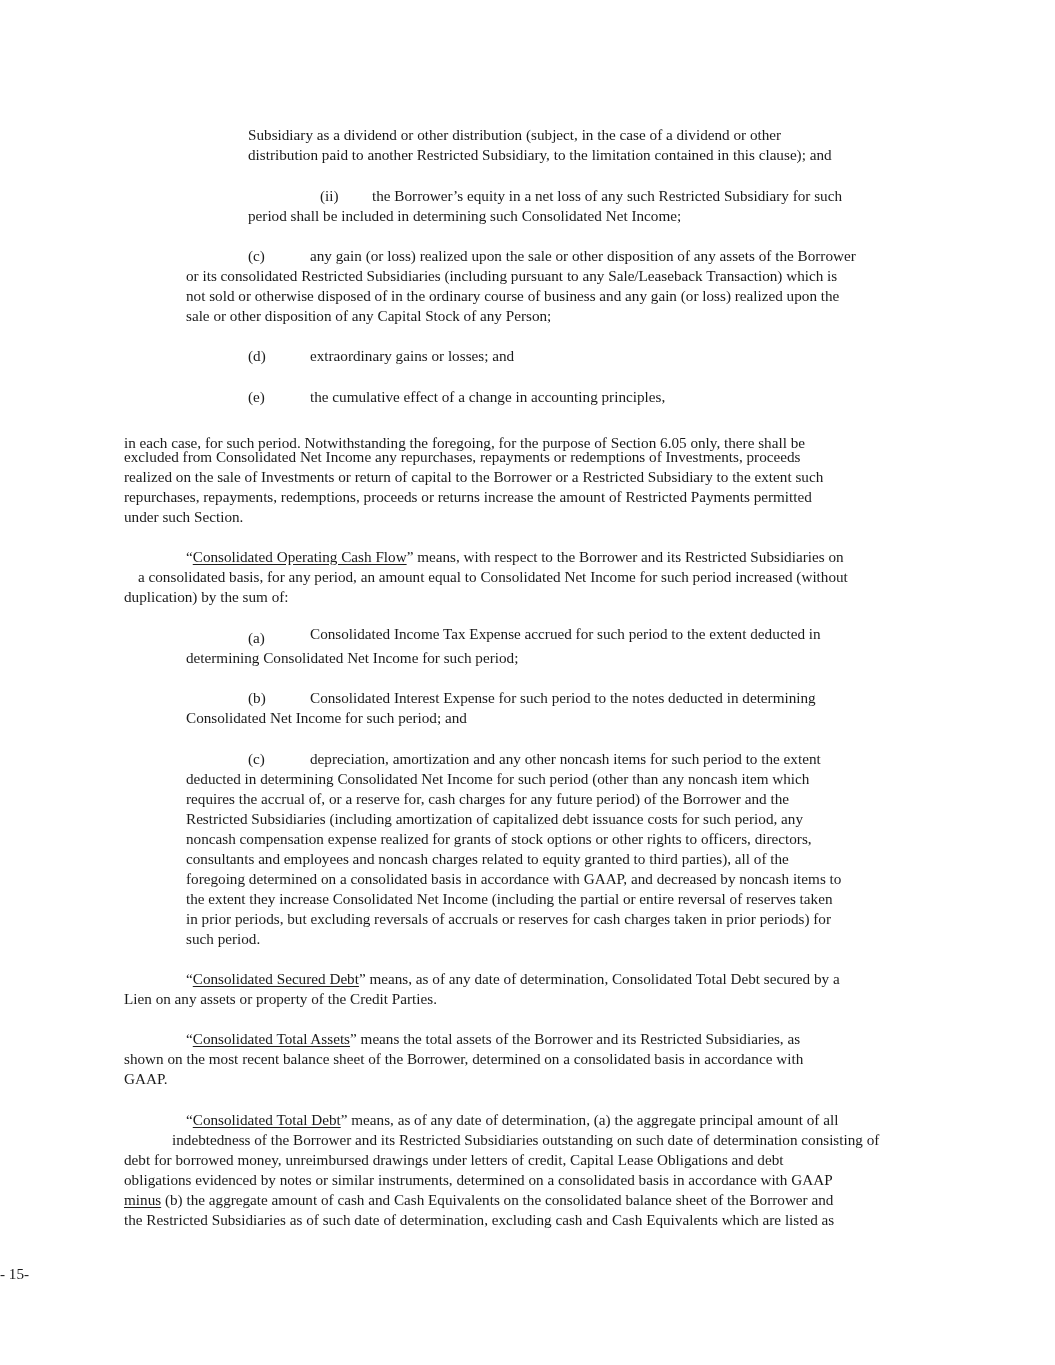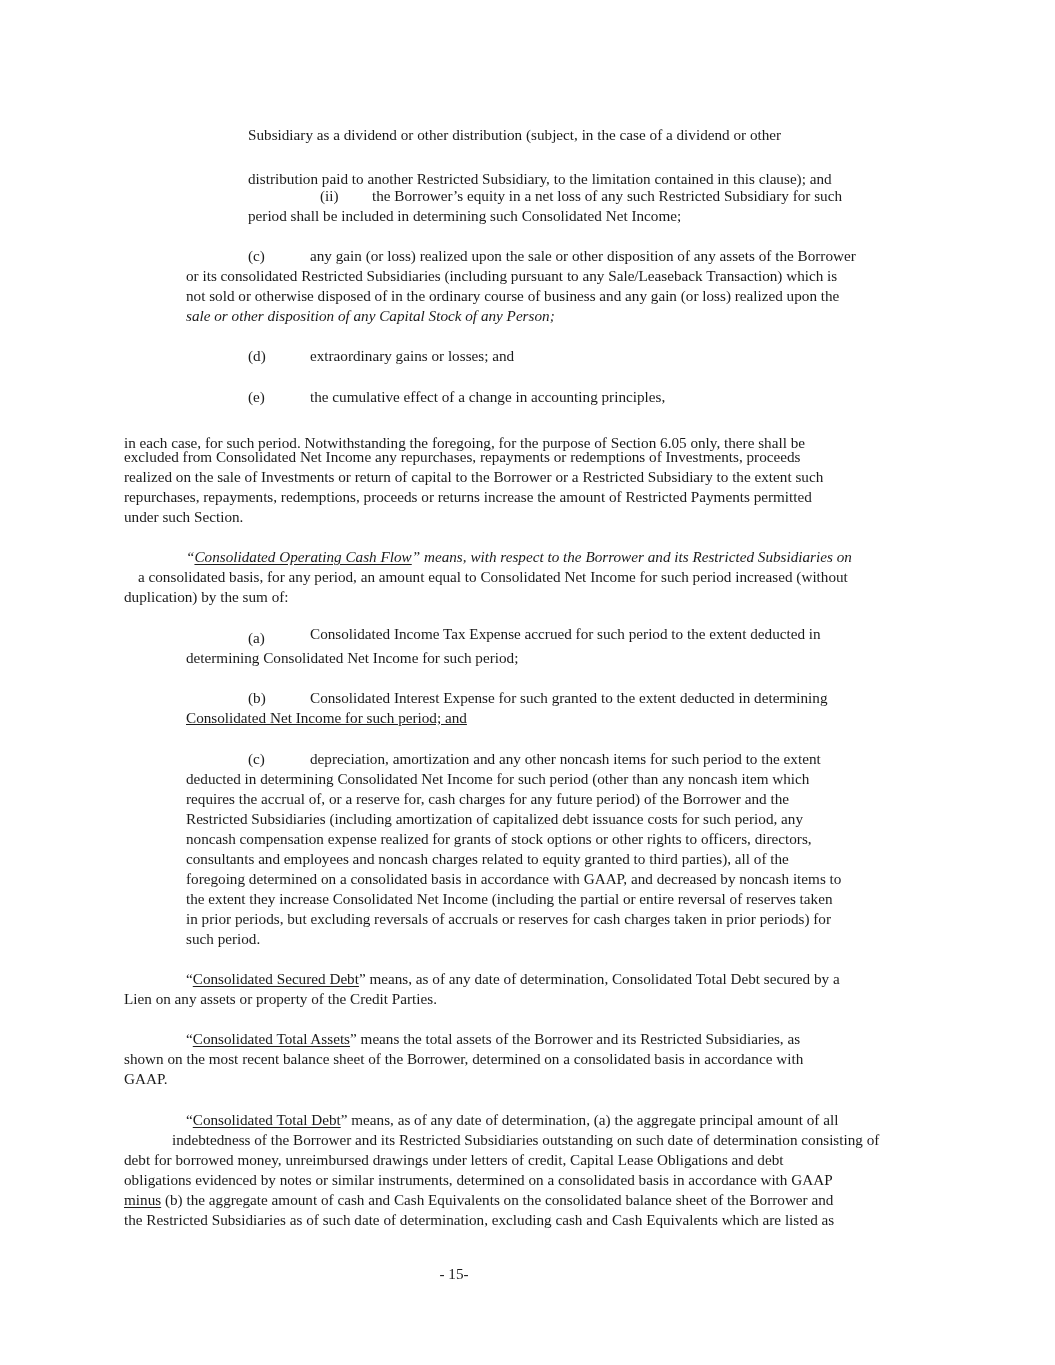--- a/index.html
+++ b/index.html
@@ -1,44 +1,44 @@
 <!DOCTYPE html>
 <html><head>
 <meta charset="utf-8">
 <style>
   html, body { margin: 0; padding: 0; background: #ffffff; }
   body { width: 1055px; height: 1365px; position: relative; overflow: hidden;
          font-family: "Liberation Serif", "DejaVu Serif", serif; color: #1a1a1a; font-size: 15.2px; }
   .page { position: absolute; left: 0; top: 0; width: 1055px; height: 1365px; }
   .p { position: absolute; line-height: 20px; margin: 0; white-space: nowrap; }
   .u { text-decoration: underline; text-underline-offset: 2px; }
-  .pagenum { position: absolute; left: 0; width: 908px; text-align: center; top: 1264px; line-height: 20px; }
+  .pagenum { position: absolute; left: 0; width: 908px; top: 1264px; line-height: 20px; }
 </style>
 </head>
 <body>
 
 <div class="page">
 
   <div>
     <p class="p" style="left:248px;top:125px;">Subsidiary as a dividend or other distribution (subject, in the case of a dividend or other</p>
-    <p class="p" style="left:248px;top:145px;margin-top:24px;">distribution paid to another Restricted Subsidiary, to the limitation contained in this clause); and</p>
+    <p class="p" style="left:248px;top:145px;">distribution paid to another Restricted Subsidiary, to the limitation contained in this clause); and</p>
   </div>
 
   <div>
     <span class="p" style="left:320px;top:186px;">(ii)</span>
     <p class="p" style="left:372px;top:186px;">the Borrower’s equity in a net loss of any such Restricted Subsidiary for such</p>
     <p class="p" style="left:248px;top:206px;">period shall be included in determining such Consolidated Net Income;</p>
   </div>
 
   <div>
     <span class="p" style="left:248px;top:246px;">(c)</span>
     <p class="p" style="left:310px;top:246px;">any gain (or loss) realized upon the sale or other disposition of any assets of the Borrower</p>
     <p class="p" style="left:186px;top:266px;">or its consolidated Restricted Subsidiaries (including pursuant to any Sale/Leaseback Transaction) which is</p>
     <p class="p" style="left:186px;top:286px;">not sold or otherwise disposed of in the ordinary course of business and any gain (or loss) realized upon the</p>
-    <p class="p" style="left:186px;top:306px;font-style:italic;">sale or other disposition of any Capital Stock of any Person;</p>
+    <p class="p" style="left:186px;top:306px;">sale or other disposition of any Capital Stock of any Person;</p>
   </div>
 
   <div>
     <span class="p" style="left:248px;top:346px;">(d)</span>
     <p class="p" style="left:310px;top:346px;">extraordinary gains or losses; and</p>
   </div>
 
   <div>
     <span class="p" style="left:248px;top:387px;">(e)</span>
     <p class="p" style="left:310px;top:387px;">the cumulative effect of a change in accounting principles,</p>
@@ -46,35 +46,35 @@
 
   <div>
     <p class="p" style="left:124px;top:433px;">in each case, for such period.  Notwithstanding the foregoing, for the purpose of Section 6.05 only, there shall be</p>
     <p class="p" style="left:124px;top:447px;">excluded from Consolidated Net Income any repurchases, repayments or redemptions of Investments, proceeds</p>
     <p class="p" style="left:124px;top:467px;">realized on the sale of Investments or return of capital to the Borrower or a Restricted Subsidiary to the extent such</p>
     <p class="p" style="left:124px;top:487px;">repurchases, repayments, redemptions, proceeds or returns increase the amount of Restricted Payments permitted</p>
     <p class="p" style="left:124px;top:507px;">under such Section.</p>
   </div>
 
   <div>
-    <p class="p" style="left:186px;top:547px;font-style:italic;"><span>“</span><span class="u">Consolidated Operating Cash Flow</span><span>” means, with respect to the Borrower and its Restricted Subsidiaries on</span></p>
+    <p class="p" style="left:186px;top:547px;"><span>“</span><span class="u">Consolidated Operating Cash Flow</span><span>” means, with respect to the Borrower and its Restricted Subsidiaries on</span></p>
     <p class="p" style="left:138px;top:567px;">a consolidated basis, for any period, an amount equal to Consolidated Net Income for such period increased (without</p>
     <p class="p" style="left:124px;top:587px;">duplication) by the sum of:</p>
   </div>
 
   <div>
     <span class="p" style="left:248px;top:628px;">(a)</span>
     <p class="p" style="left:310px;top:624px;">Consolidated Income Tax Expense accrued for such period to the extent deducted in</p>
     <p class="p" style="left:186px;top:648px;">determining Consolidated Net Income for such period;</p>
   </div>
 
   <div>
     <span class="p" style="left:248px;top:688px;">(b)</span>
-    <p class="p" style="left:310px;top:688px;">Consolidated Interest Expense for such granted to the extent deducted in determining</p>
-    <p class="p" style="left:186px;top:708px;text-decoration:underline;">Consolidated Net Income for such period; and</p>
+    <p class="p" style="left:310px;top:688px;">Consolidated Interest Expense for such period to the notes deducted in determining</p>
+    <p class="p" style="left:186px;top:708px;">Consolidated Net Income for such period; and</p>
   </div>
 
   <div>
     <span class="p" style="left:248px;top:749px;">(c)</span>
     <p class="p" style="left:310px;top:749px;">depreciation, amortization and any other noncash items for such period to the extent</p>
     <p class="p" style="left:186px;top:769px;">deducted in determining Consolidated Net Income for such period (other than any noncash item which</p>
     <p class="p" style="left:186px;top:789px;">requires the accrual of, or a reserve for, cash charges for any future period) of the Borrower and the</p>
     <p class="p" style="left:186px;top:809px;">Restricted Subsidiaries (including amortization of capitalized debt issuance costs for such period, any</p>
     <p class="p" style="left:186px;top:829px;">noncash compensation expense realized for grants of stock options or other rights to officers, directors,</p>
     <p class="p" style="left:186px;top:849px;">consultants and employees and noncash charges related to equity granted to third parties), all of the</p>

